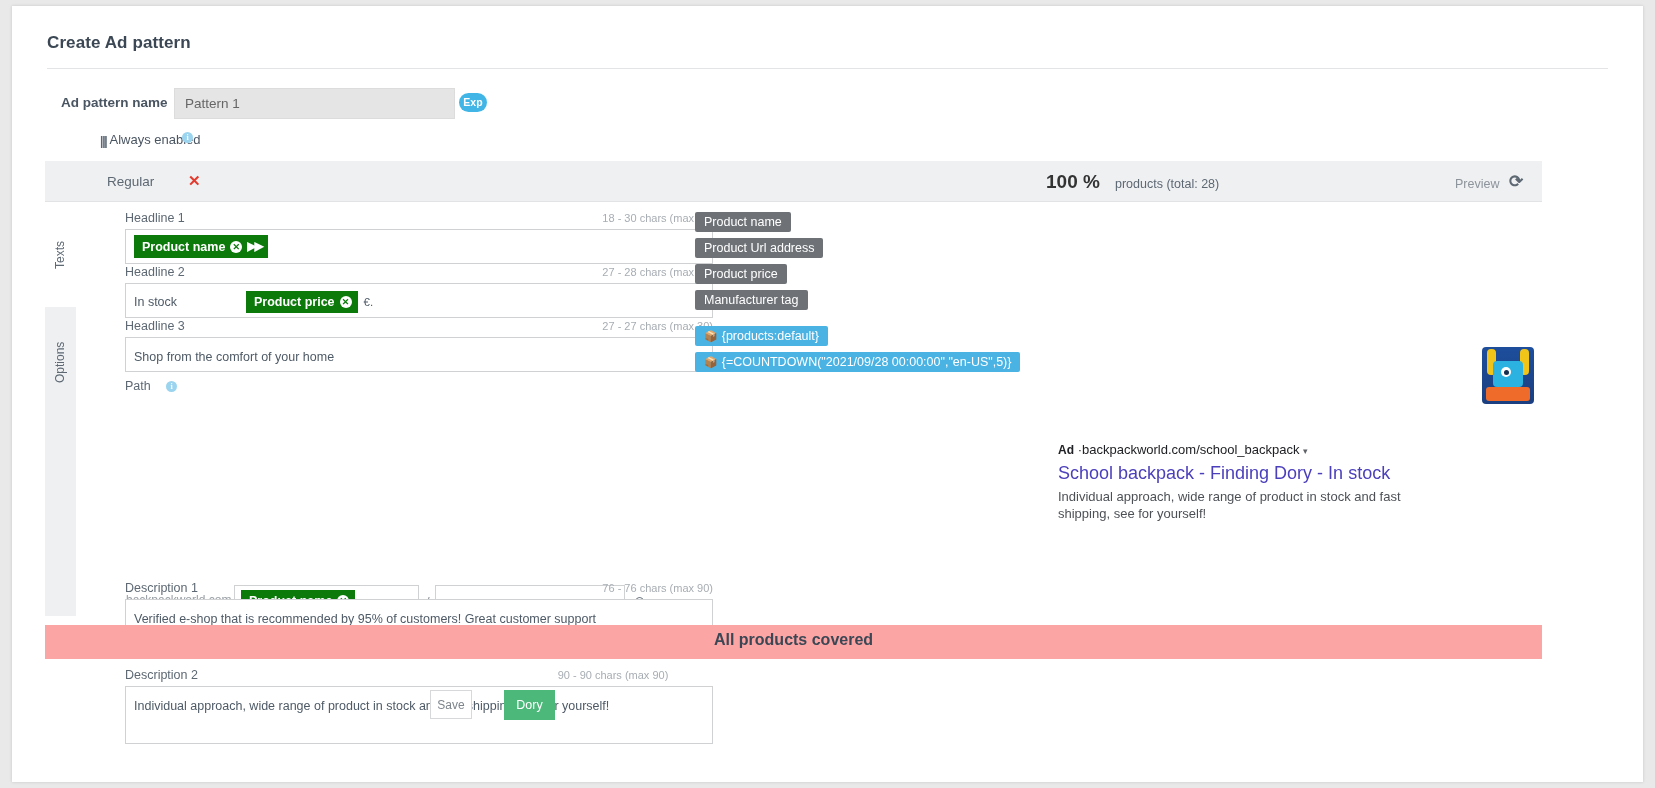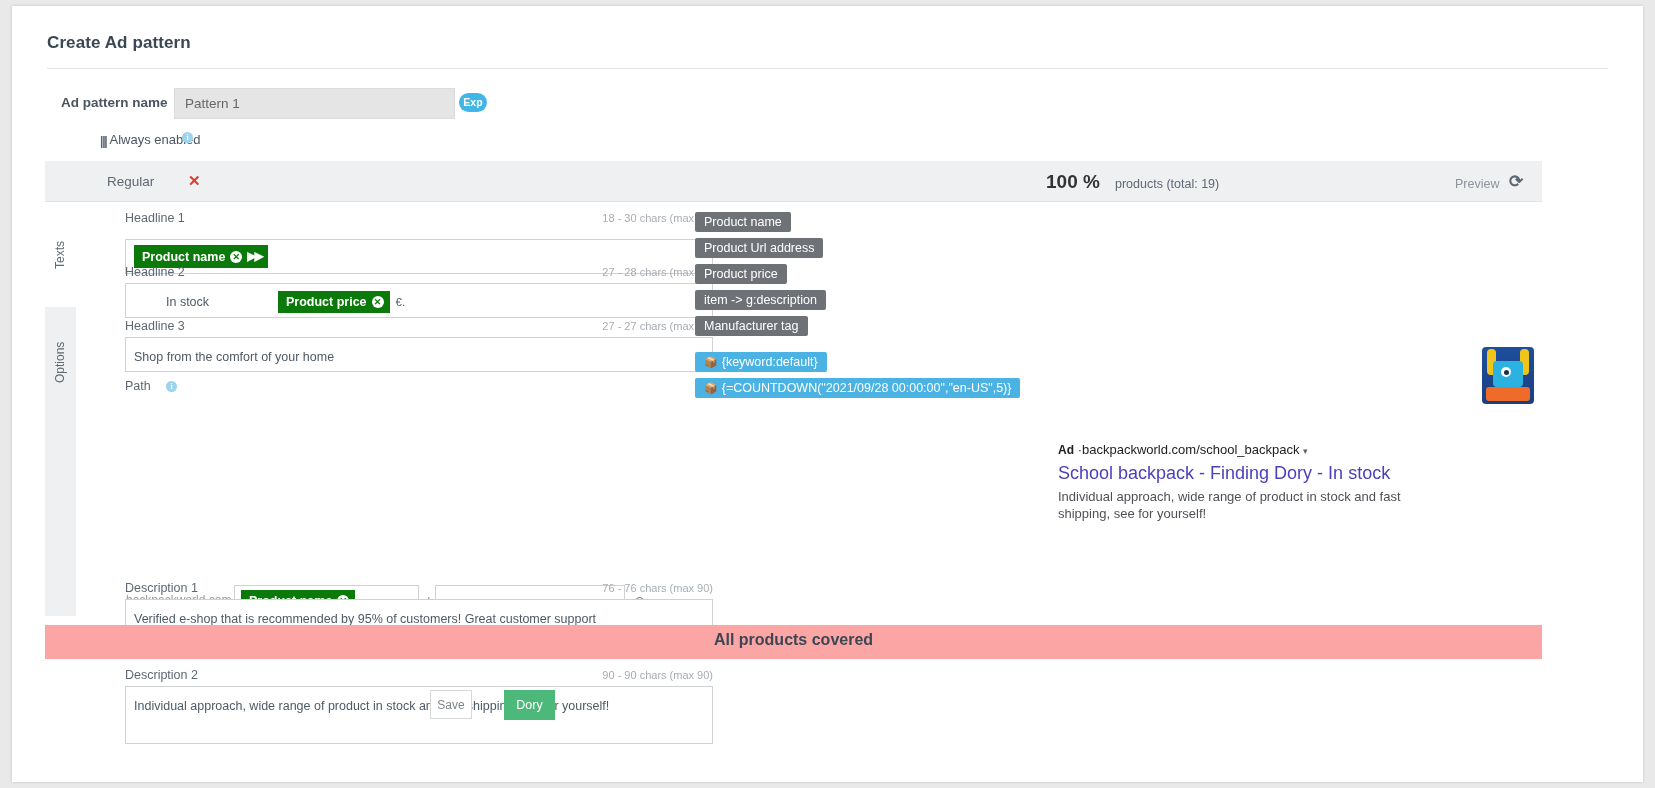--- a/index.html
+++ b/index.html
@@ -247,42 +247,42 @@
     <span class="always-icon">|||</span><span class="always-text">Always enabled</span>
   </div>
   <div class="info-dot">i</div>
 
   <div class="panel">
 
     <div class="panel-head">
       <div class="tab-regular">Regular</div>
       <div class="tab-close">✕</div>
       <div class="pct">100 %</div>
-      <div class="pct-sub">products (total: 19)</div>
+      <div class="pct-sub">products (total: 28)</div>
       <div class="preview-label">Preview</div>
       <div class="refresh-icon">⟳</div>
     </div>
 
     <div class="vtabs">
       <div class="vtab vtab-texts active">Texts</div>
       <div class="vtab vtab-options">Options</div>
     </div>
 
     <div class="form">
 
       <div class="fld-label" style="left:33px; top:9px;">Headline 1</div>
       <div class="fld-count" style="left:421px; top:10px; width:200px;">18 - 30 chars (max 30)</div>
-      <div class="txtbox" style="top:37px; height:35px; padding:5px 8px;">
+      <div class="txtbox" style="top:27px; height:35px; padding:5px 8px;">
         <span class="tag-green"><span>Product name</span><span class="tag-x">✕</span><span class="tag-ff">▶▶</span></span>
       </div>
 
       <div class="fld-label" style="left:33px; top:63px;">Headline 2</div>
       <div class="fld-count" style="left:421px; top:64px; width:200px;">27 - 28 chars (max 30)</div>
       <div class="txtbox" style="top:81px; height:35px; padding:7px 8px;">
-        <span class="plain-txt" style="display:inline-block;width:112px;margin-left:32px;">In stock</span><span class="tag-green"><span>Product price</span><span class="tag-x">✕</span></span><span class="tiny-txt" style="margin-left:6px;">€.</span>
+        <span class="plain-txt" style="display:inline-block;width:112px;">In stock</span><span class="tag-green"><span>Product price</span><span class="tag-x">✕</span></span><span class="tiny-txt" style="margin-left:6px;">€.</span>
       </div>
 
       <div class="fld-label" style="left:33px; top:117px;">Headline 3</div>
       <div class="fld-count" style="left:421px; top:118px; width:200px;">27 - 27 chars (max 30)</div>
       <div class="txtbox" style="top:135px; height:35px; padding:9px 8px;">
         <span class="plain-txt">Shop from the comfort of your home</span>
       </div>
 
       <div class="fld-label" style="left:33px; top:177px;">Path</div>
       <div style="position:absolute;left:74px;top:179px;width:11px;height:11px;border-radius:50%;background:#9bd4ef;color:#fff;font-size:8px;font-weight:bold;text-align:center;line-height:11px;font-family:'Liberation Serif',serif;">i</div>
@@ -295,35 +295,34 @@
       <div class="path-box2"></div>
       <div class="smiley">☺</div>
 
       <div class="fld-label" style="left:33px; top:379px;">Description 1</div>
       <div class="fld-count" style="left:421px; top:380px; width:200px;">76 - 76 chars (max 90)</div>
       <div class="txtbox" style="top:397px; height:58px; padding:9px 8px;">
         <span class="plain-txt">Verified e-shop that is recommended by 95% of customers! Great customer support</span>
       </div>
 
       <div class="fld-label" style="left:33px; top:466px;">Description 2</div>
-      <div class="fld-count" style="left:421px; top:467px; width:200px;">90 - 90 chars (max 90)</div>
+      <div class="fld-count" style="left:421px; top:467px; width:200px;text-align:center;">90 - 90 chars (max 90)</div>
       <div class="txtbox" style="top:484px; height:58px; padding:9px 8px;">
         <span class="plain-txt">Individual approach, wide range of product in stock and fast shipping, see for yourself!</span>
       </div>
     </div>
 
     <div class="vars">
       <div style="position:absolute; top:10px; left:0;">
         <div><span class="var-tag">Product name</span></div>
         <div><span class="var-tag">Product Url address</span></div>
         <div><span class="var-tag">Product price</span></div>
-        <div><span class="var-tag">item -&gt; g:description</span></div>
         <div><span class="var-tag">Manufacturer tag</span></div>
         <div style="margin-top:10px;">
-          <span class="var-tag blue"><span class="cube">📦</span><span>{keyword:default}</span></span>
+          <span class="var-tag blue"><span class="cube">📦</span><span>{products:default}</span></span>
         </div>
         <div>
           <span class="var-tag blue"><span class="cube">📦</span><span>{=COUNTDOWN("2021/09/28 00:00:00","en-US",5)}</span></span>
         </div>
       </div>
     </div>
 
     <div class="preview-area">
       <div class="ad-block">
         <div class="ad-line1">

